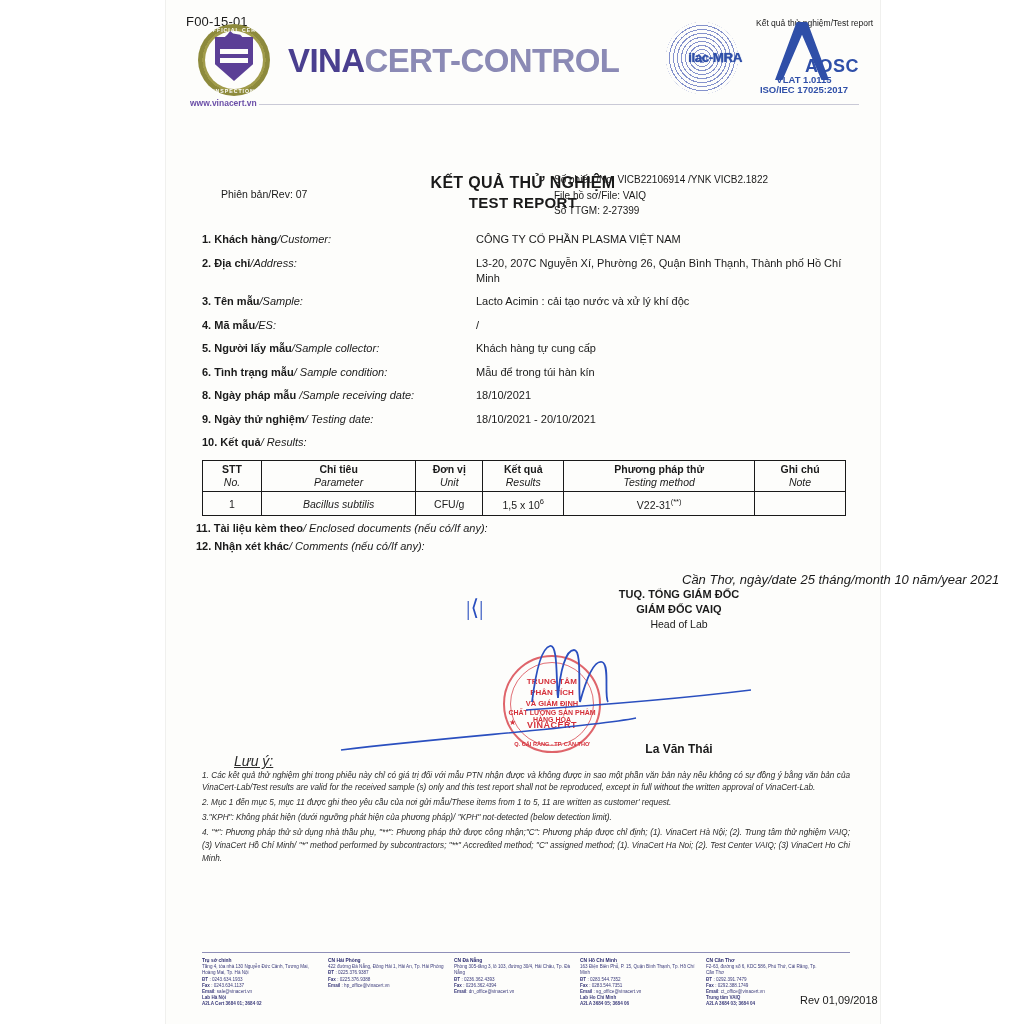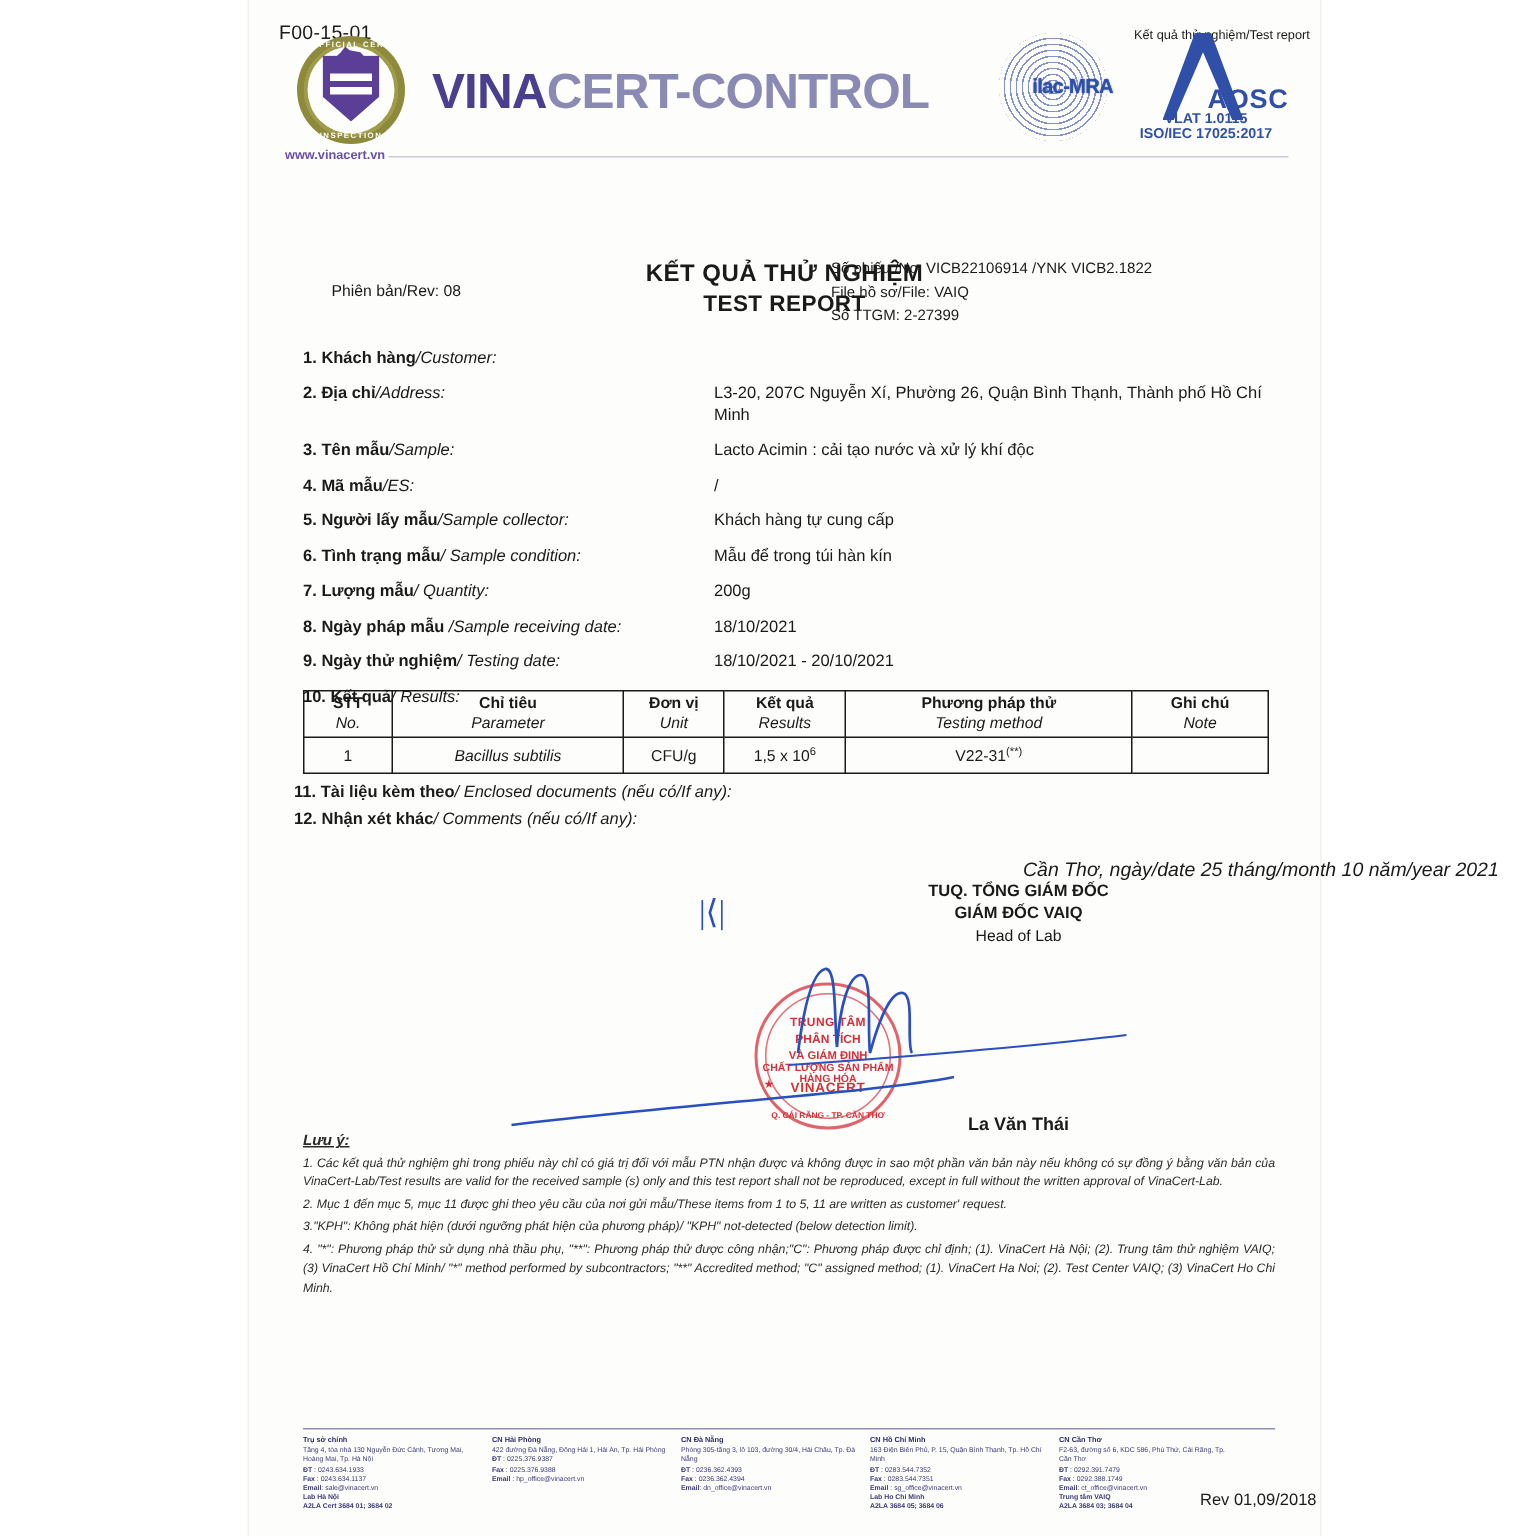--- a/index.html
+++ b/index.html
@@ -124,21 +124,21 @@
   .stamp .l4{position:absolute;left:0;right:0;top:54px;text-align:center;font-size:7px;color:#d4303a;font-weight:700;}
   .stamp .l5{position:absolute;left:0;right:0;top:65px;text-align:center;font-size:9px;color:#d4303a;font-weight:700;letter-spacing:.5px;}
   .stamp .arc{position:absolute;left:0;right:0;bottom:6px;text-align:center;font-size:5.6px;color:#d4303a;font-weight:700;}
   .stamp .star{position:absolute;left:6px;bottom:26px;font-size:8px;color:#d4303a;}
 
   .squiggle{position:absolute;left:300px;top:595px;font-size:22px;color:#2a4fbf;font-family:"Liberation Serif",serif;}
   svg.penlines{position:absolute;left:170px;top:640px;width:420px;height:125px;overflow:visible;}
 
   
   .notes{position:absolute;left:36px;top:755px;width:648px;font-size:8.2px;line-height:12.6px;font-style:italic;color:#2b2b2b;}
-  .notes .hd{font-weight:700;text-decoration:underline;font-size:10px;margin-bottom:2px;}
+  .notes .hd{font-weight:400;text-decoration:underline;font-size:14px;margin-bottom:2px;margin-left:32px;}
   .notes p{margin:0 0 2.5px 0;text-align:justify;}
 
   
   .footrule{position:absolute;left:36px;top:952px;width:648px;height:1px;background:#8f8fb8;}
   .footer{position:absolute;left:36px;top:958px;width:660px;display:flex;gap:6px;}
   .fcol{font-size:4.6px;line-height:6.2px;color:#3a3a7a;width:120px;}
   .fcol .ft{font-weight:700;font-size:4.9px;color:#2a2a6e;}
   .fcol .fb{font-weight:700;}
   .revfoot{position:absolute;left:800px;top:994px;font-size:11px;color:#1a1a1a;}
 </style>
@@ -177,57 +177,54 @@
   </div>
 
   <div class="testrep-lbl">Kết quả thử nghiệm/Test report</div>
   <div class="aosc">
     <div class="chev"></div>
     <div class="a-txt">AOSC</div>
     <div class="v-txt">VLAT 1.0115</div>
     <div class="i-txt">ISO/IEC 17025:2017</div>
   </div>
 
-  <div class="rev">Phiên bản/Rev: 08</div>
+  <div class="rev">Phiên bản/Rev: 07</div>
   <div class="title1">KẾT QUẢ THỬ NGHIỆM</div>
   <div class="title2">TEST REPORT</div>
 
   <div class="refs">
     <div><b>Số phiếu /No:</b> <span>VICB22106914 /YNK VICB2.1822</span></div>
     <div><b>File hồ sơ/File:</b> <span>VAIQ</span></div>
     <div><b>Số TTGM:</b> <span>2-27399</span></div>
   </div>
 
   <div class="fields" id="fields">
       <div class="frow">
         <div class="flab"><span>1.</span> <span>Khách hàng</span><i>/Customer:</i></div>
+        <div class="fval">CÔNG TY CỔ PHẦN PLASMA VIỆT NAM</div>
       </div>
       <div class="frow">
         <div class="flab"><span>2.</span> <span>Địa chỉ</span><i>/Address:</i></div>
         <div class="fval">L3-20, 207C Nguyễn Xí, Phường 26, Quận Bình Thạnh, Thành phố Hồ Chí Minh</div>
       </div>
       <div class="frow">
         <div class="flab"><span>3.</span> <span>Tên mẫu</span><i>/Sample:</i></div>
         <div class="fval">Lacto Acimin : cải tạo nước và xử lý khí độc</div>
       </div>
       <div class="frow">
         <div class="flab"><span>4.</span> <span>Mã mẫu</span><i>/ES:</i></div>
         <div class="fval">/</div>
       </div>
       <div class="frow">
         <div class="flab"><span>5.</span> <span>Người lấy mẫu</span><i>/Sample collector:</i></div>
         <div class="fval">Khách hàng tự cung cấp</div>
       </div>
       <div class="frow">
         <div class="flab"><span>6.</span> <span>Tình trạng mẫu</span><i>/ Sample condition:</i></div>
         <div class="fval">Mẫu để trong túi hàn kín</div>
-      </div>
-      <div class="frow">
-        <div class="flab"><span>7.</span> <span>Lượng mẫu</span><i>/ Quantity:</i></div>
-        <div class="fval">200g</div>
       </div>
       <div class="frow">
         <div class="flab"><span>8.</span> <span>Ngày pháp mẫu</span><i> /Sample receiving date:</i></div>
         <div class="fval">18/10/2021</div>
       </div>
       <div class="frow">
         <div class="flab"><span>9.</span> <span>Ngày thử nghiệm</span><i>/ Testing date:</i></div>
         <div class="fval">18/10/2021 - 20/10/2021</div>
       </div>
       <div class="frow">

